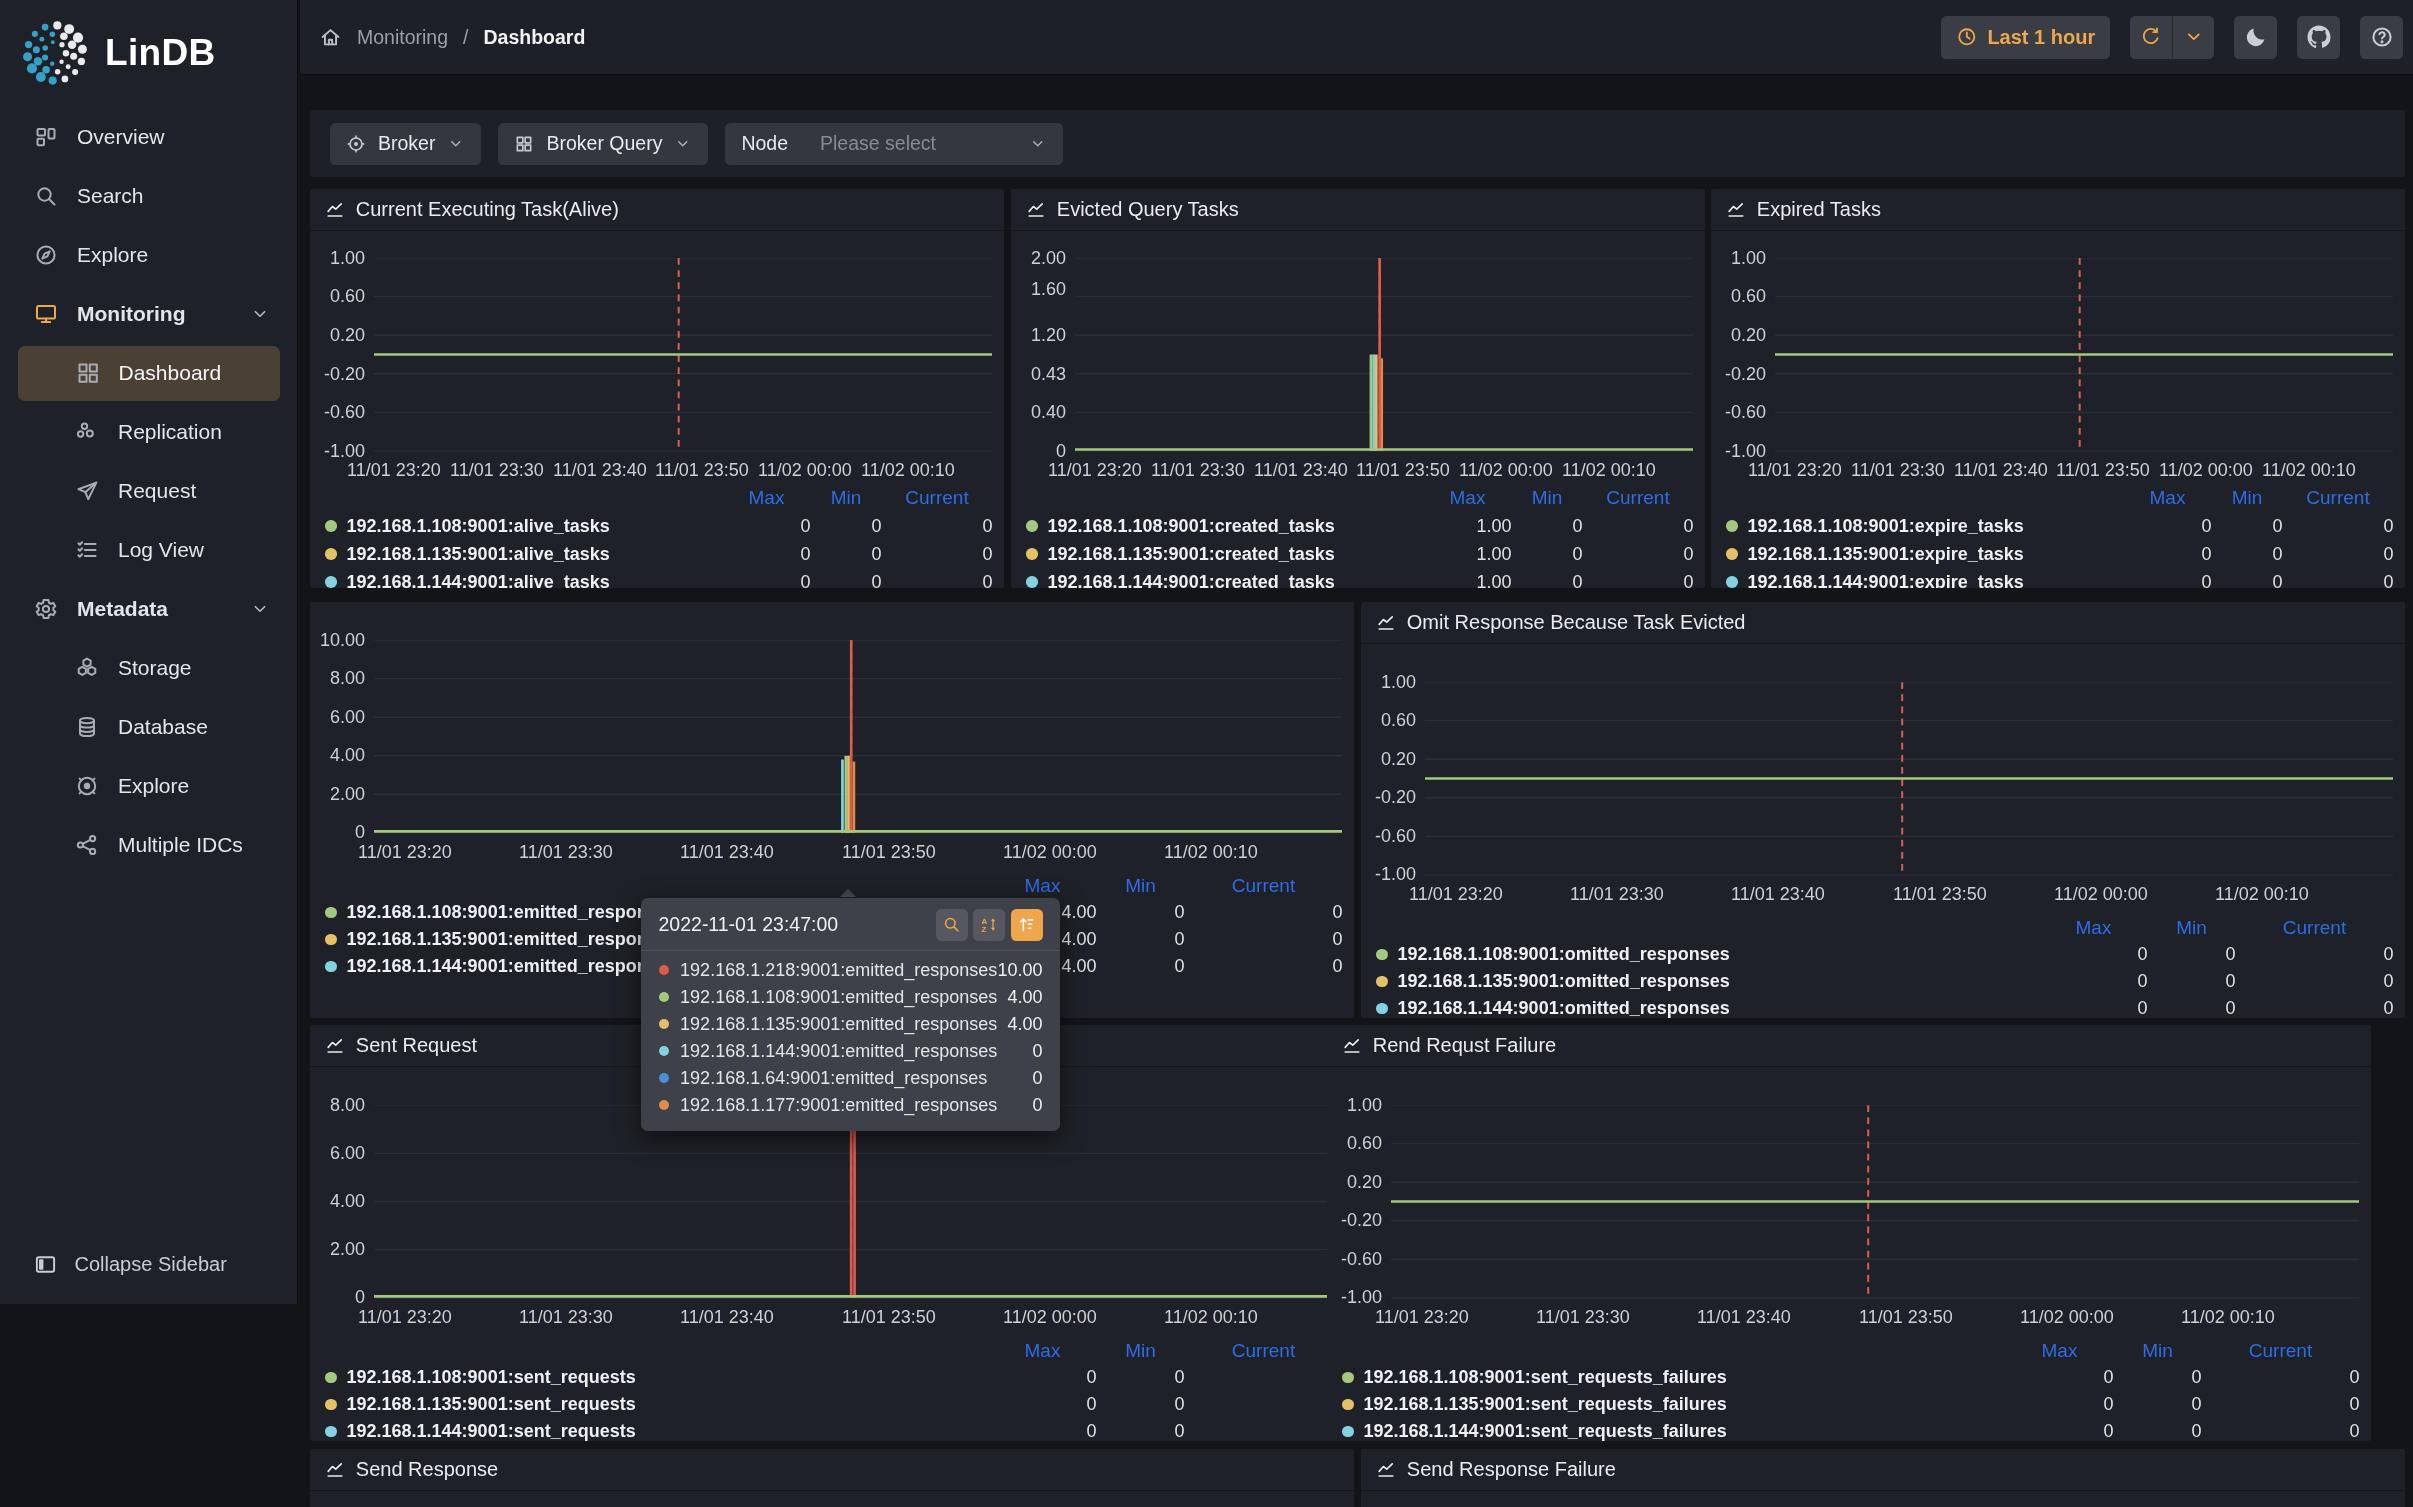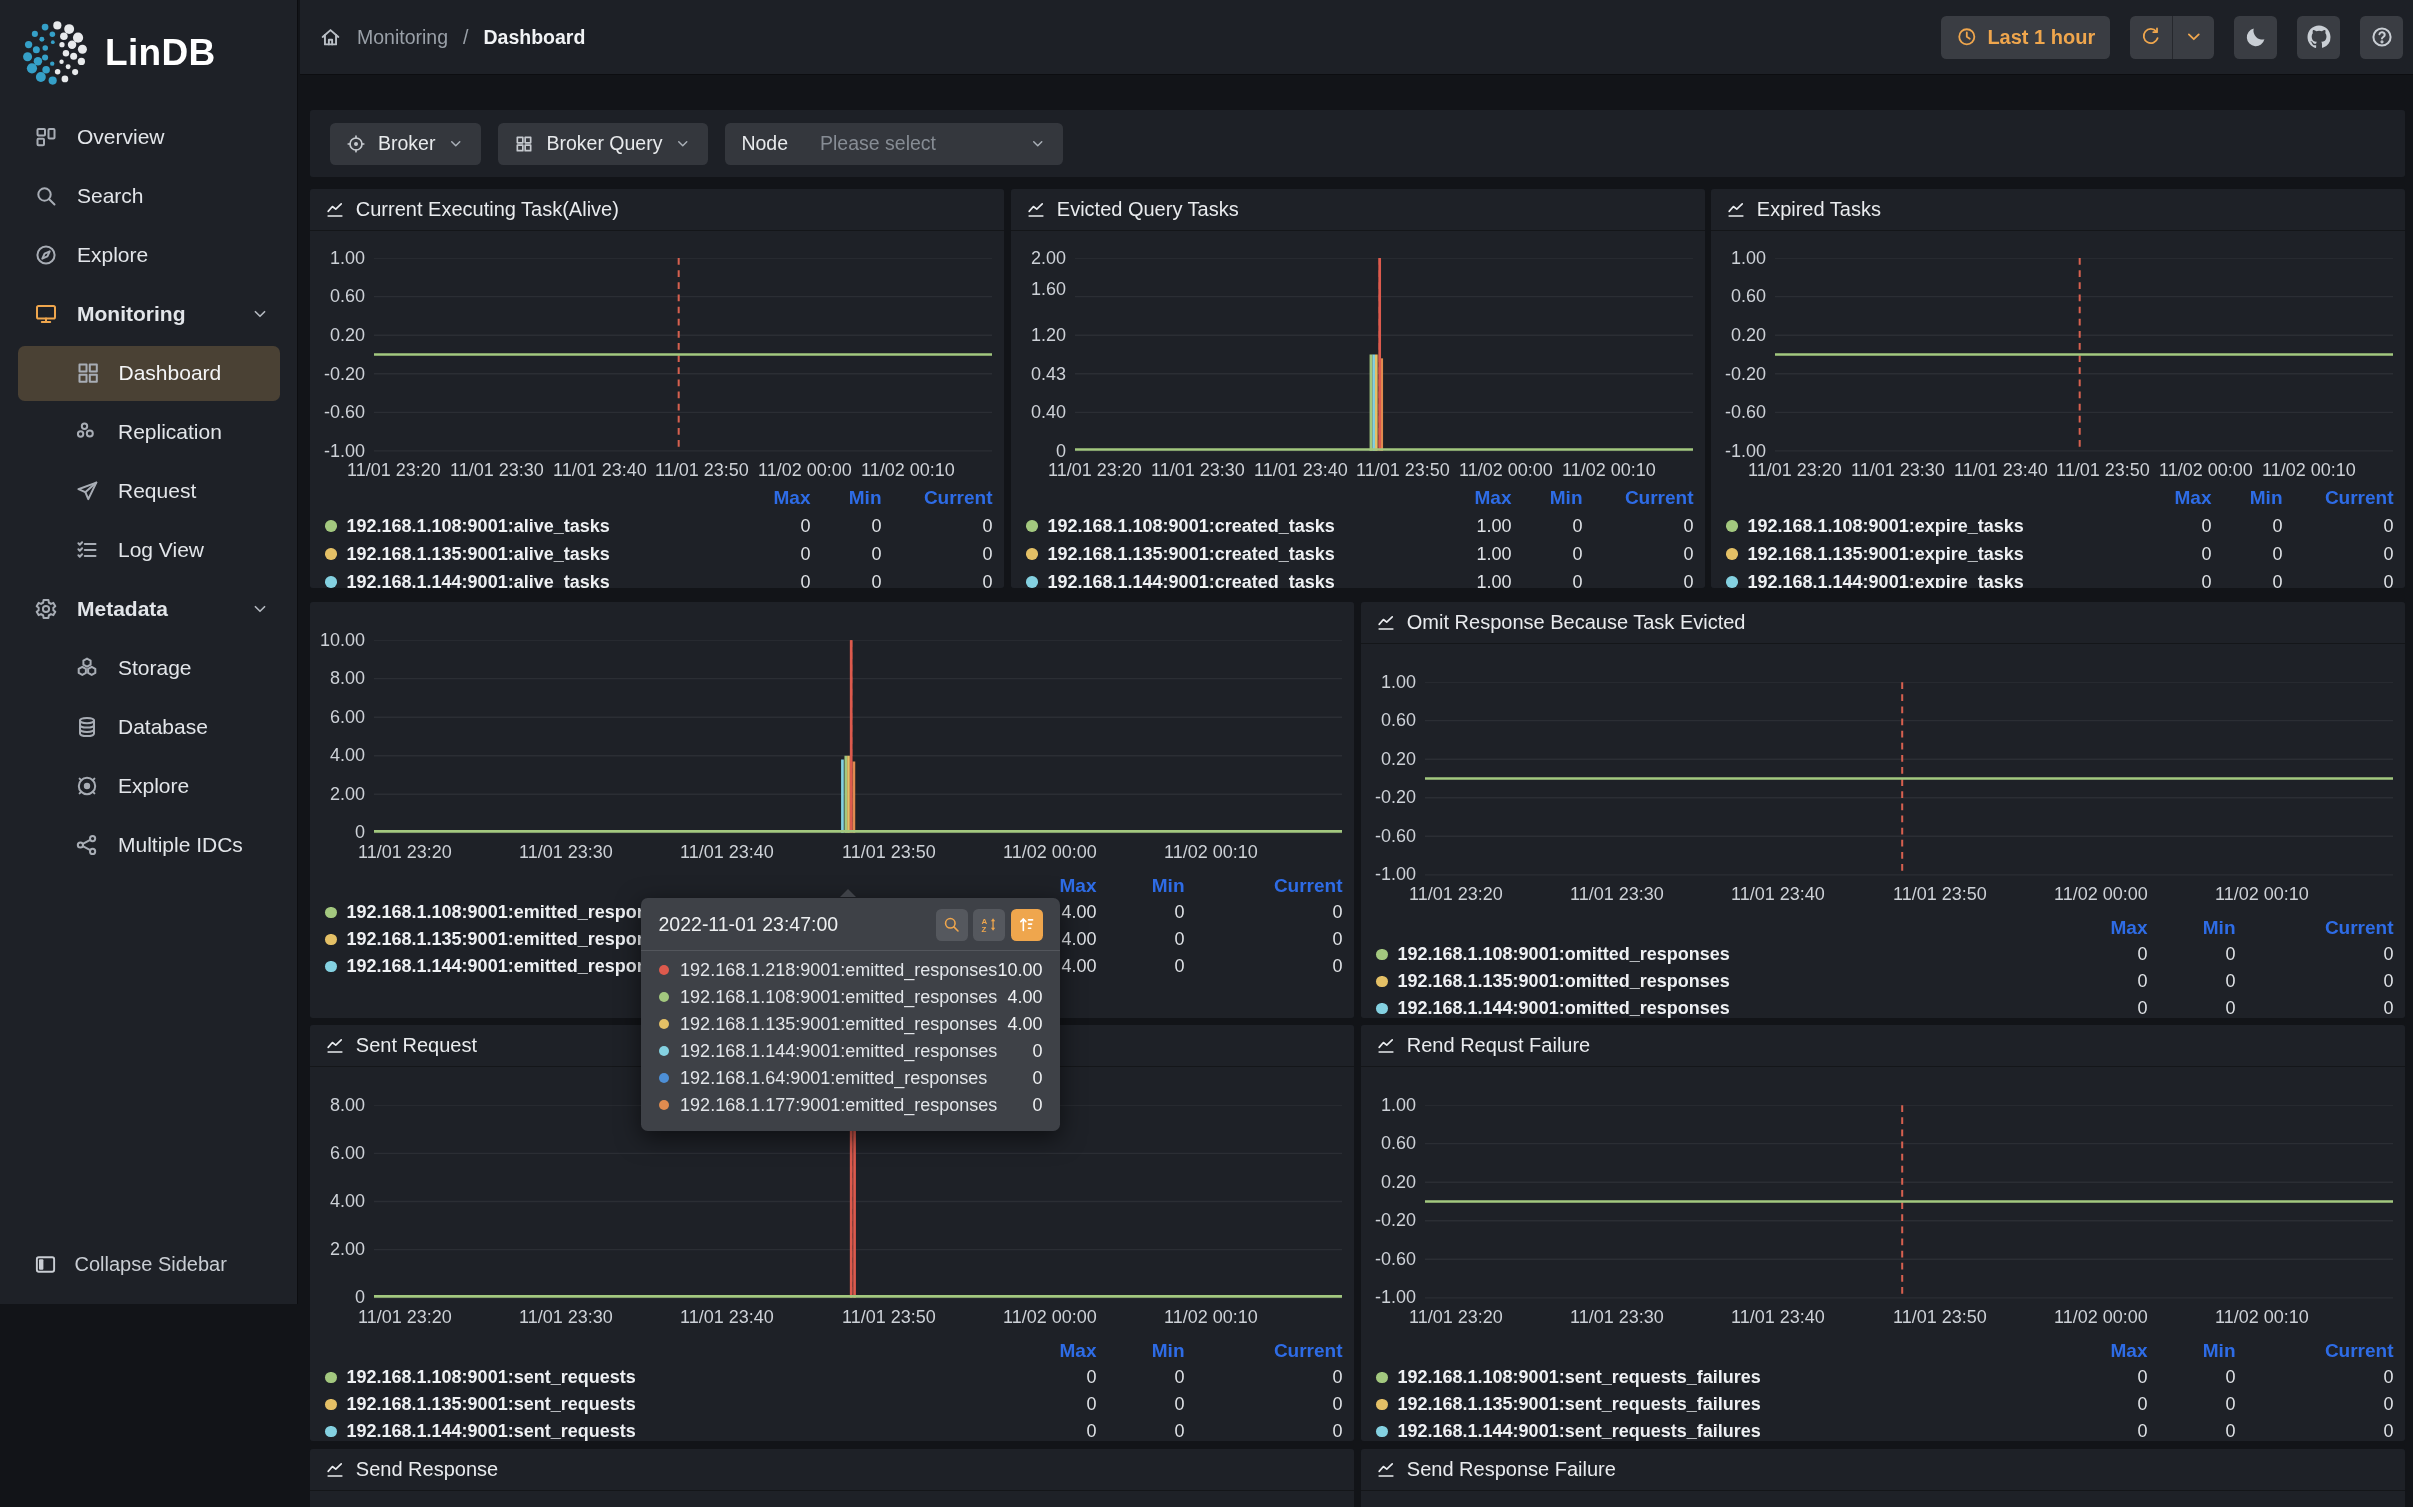--- a/index.html
+++ b/index.html
@@ -85,21 +85,21 @@
     height:42px; display:flex; align-items:center; gap:10.8px; padding:0 15px;
     border-bottom:1.3px solid #141619; font-size:20px; color:#e9ebee;
   }
   .phead .icn { width:20px; height:20px; color:#e9ebee; }
   .pbody { position:relative; width:100%; height:calc(100% - 42px); }
   .ylab { position:absolute; left:0; width:55px; text-align:right; font-size:18px; color:#cdd1d7; transform:translateY(-50%); }
   .xlab { position:absolute; transform:translateX(-50%); font-size:18px; color:#cdd1d7; white-space:nowrap; }
   .plotsvg { position:absolute; }
   .legend { position:absolute; display:grid; align-items:center; }
   .lcell { font-size:18px; color:#dfe2e6; text-align:right; }
-  .lhead { font-size:19px; font-weight:700; text-align:right; }
+  .lhead { font-size:19px; font-weight:400; text-align:center; }
   .lname { display:flex; align-items:center; gap:10px; min-width:0; }
   .ldot { width:11.5px; height:11.5px; border-radius:50%; flex:0 0 auto; }
   .lseries { font-size:18px; font-weight:700; color:#eef0f3; white-space:nowrap; overflow:hidden; }
   
   .tooltip {
     position:absolute; left:641px; top:898px; width:419px; background:#3e4147;
     border-radius:6.7px; box-shadow:0 6.7px 24px rgba(0,0,0,0.55); z-index:30;
     padding:10.8px 17.5px 12px 17.5px;
   }
   .tooltip .caret {
@@ -786,21 +786,21 @@
           <div class="lname">
             <span class="ldot" style="background:#84d1e1"></span>
             <span class="lseries">192.168.1.144:9001:sent_requests</span>
           </div>
           <div class="lcell">0</div>
           <div class="lcell">0</div>
           <div class="lcell">0</div>
         </div>
       </div>
     </div>
-    <div class="panel" style="left: 1361px; top: 1025px; width: 1044px; height: 416px;">
+    <div class="panel" style="left: 1327px; top: 1025px; width: 1044px; height: 416px;">
       <div class="phead">
         <span class="icn">
           <svg viewBox="0 0 24 24" width="100%" height="100%" fill="none" stroke="currentColor" stroke-width="2" stroke-linecap="round" stroke-linejoin="round">
             <path d="M3.8 13.6 8.9 7.8l4 3.1 6.6-6.2"></path>
             <path d="M3.8 19.2h16.4"></path>
           </svg>
         </span>
         <span>Rend Requst Failure</span>
       </div>
       <div class="pbody">

